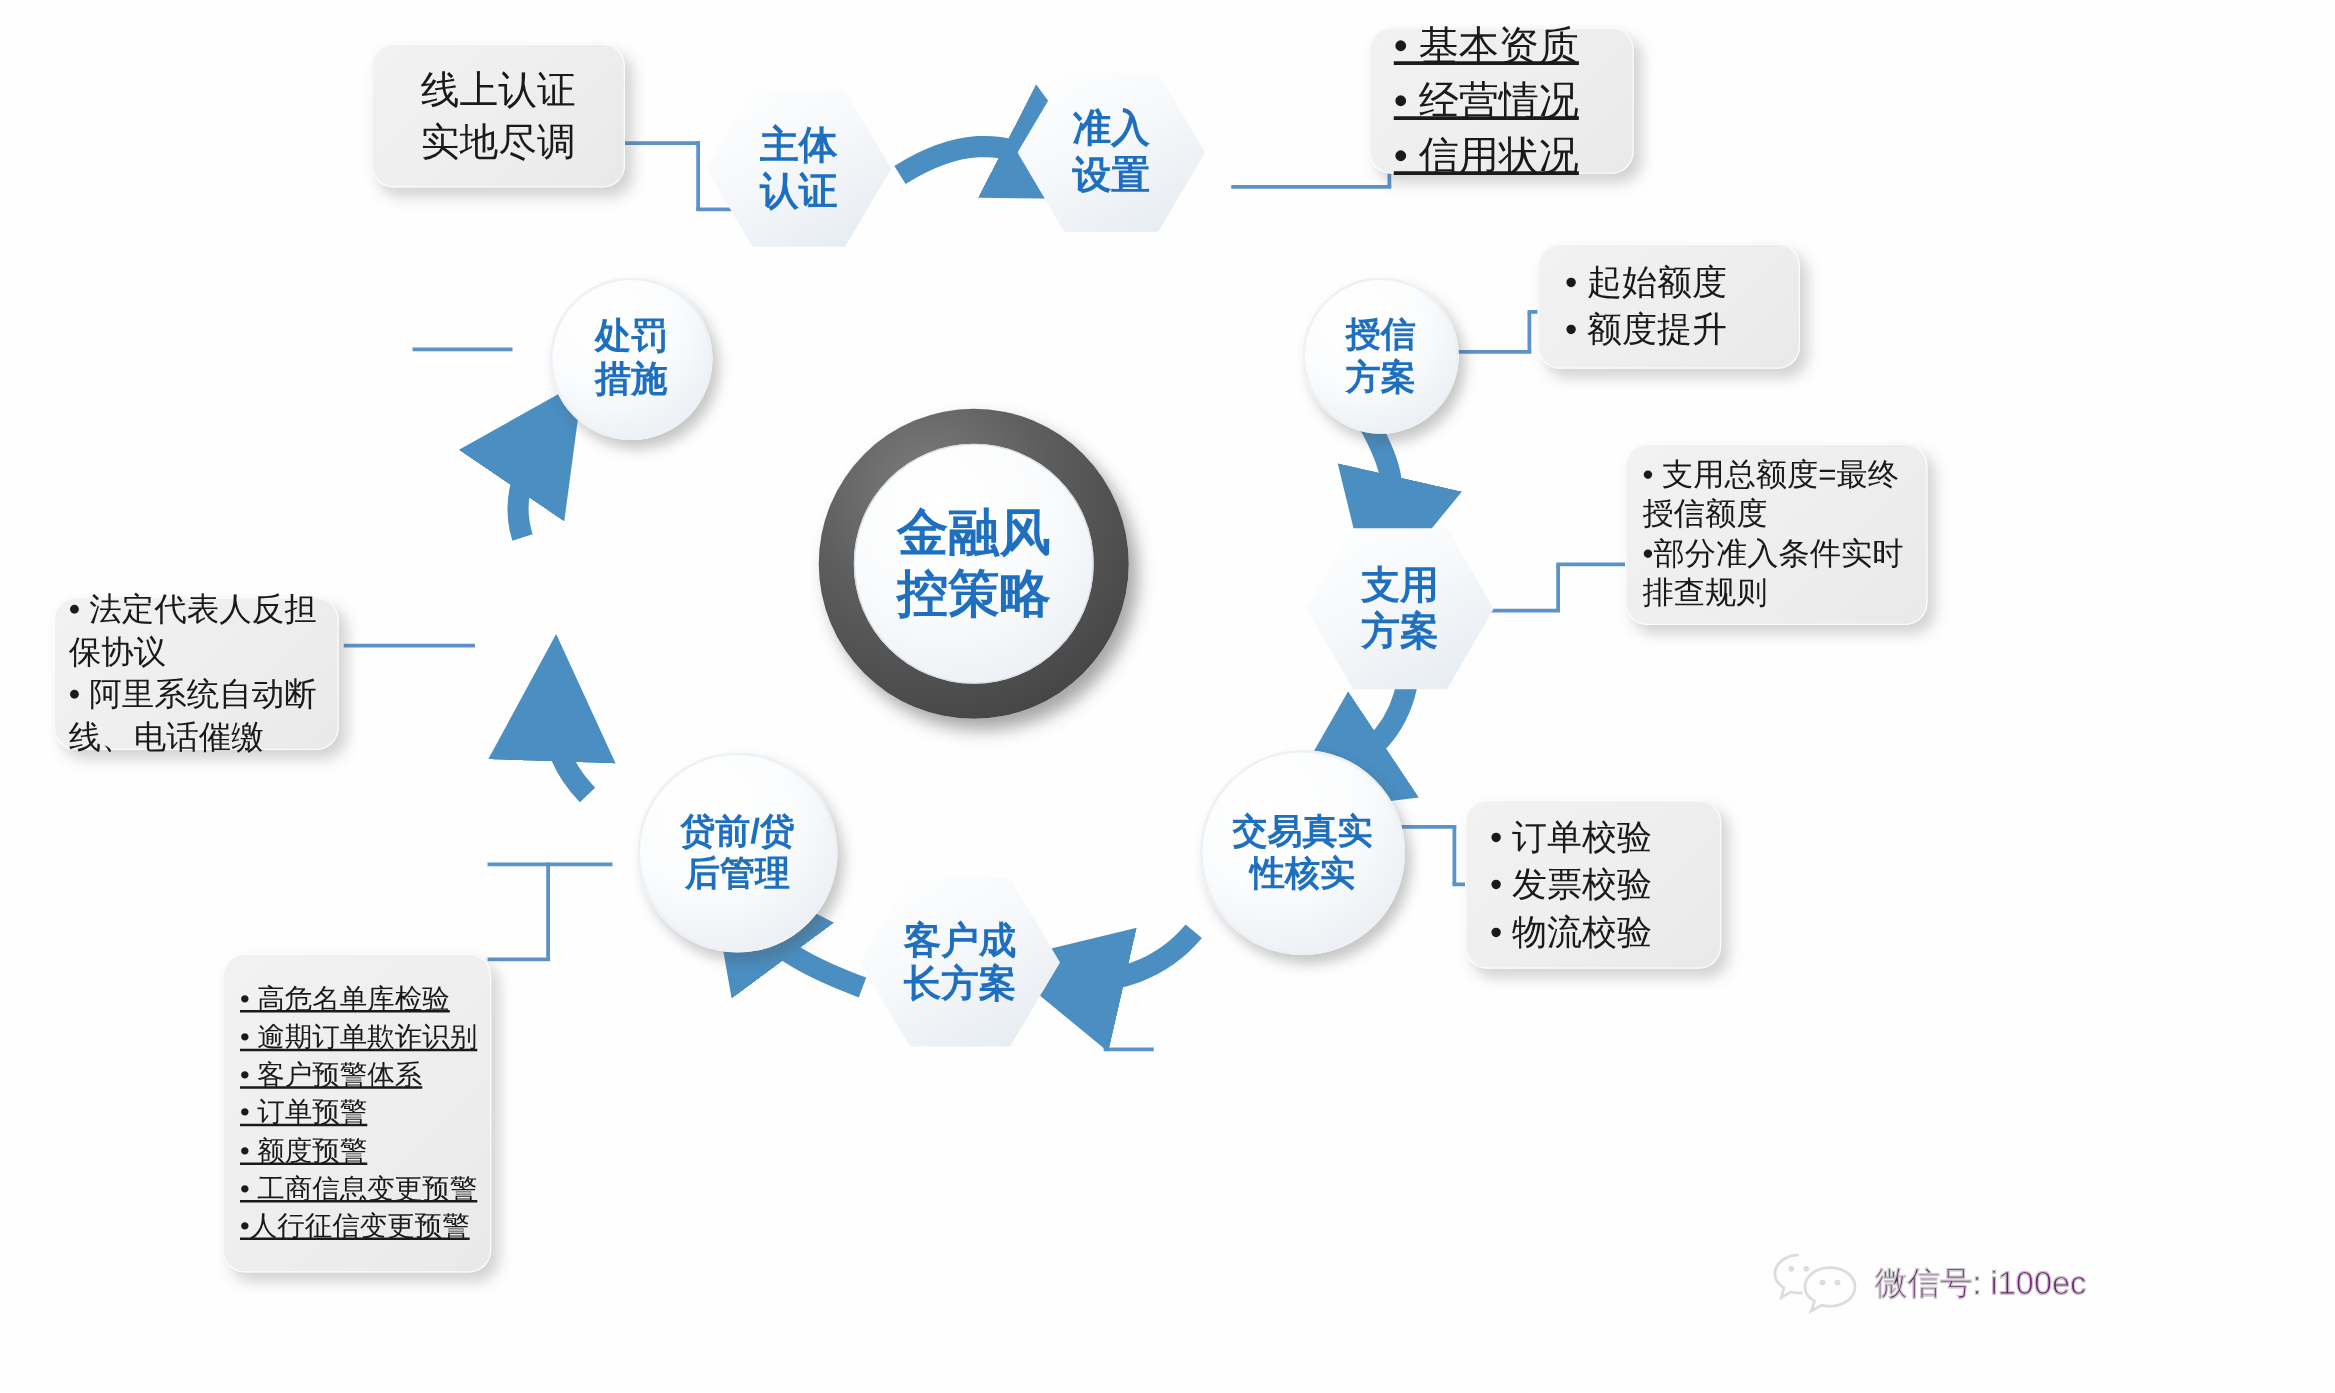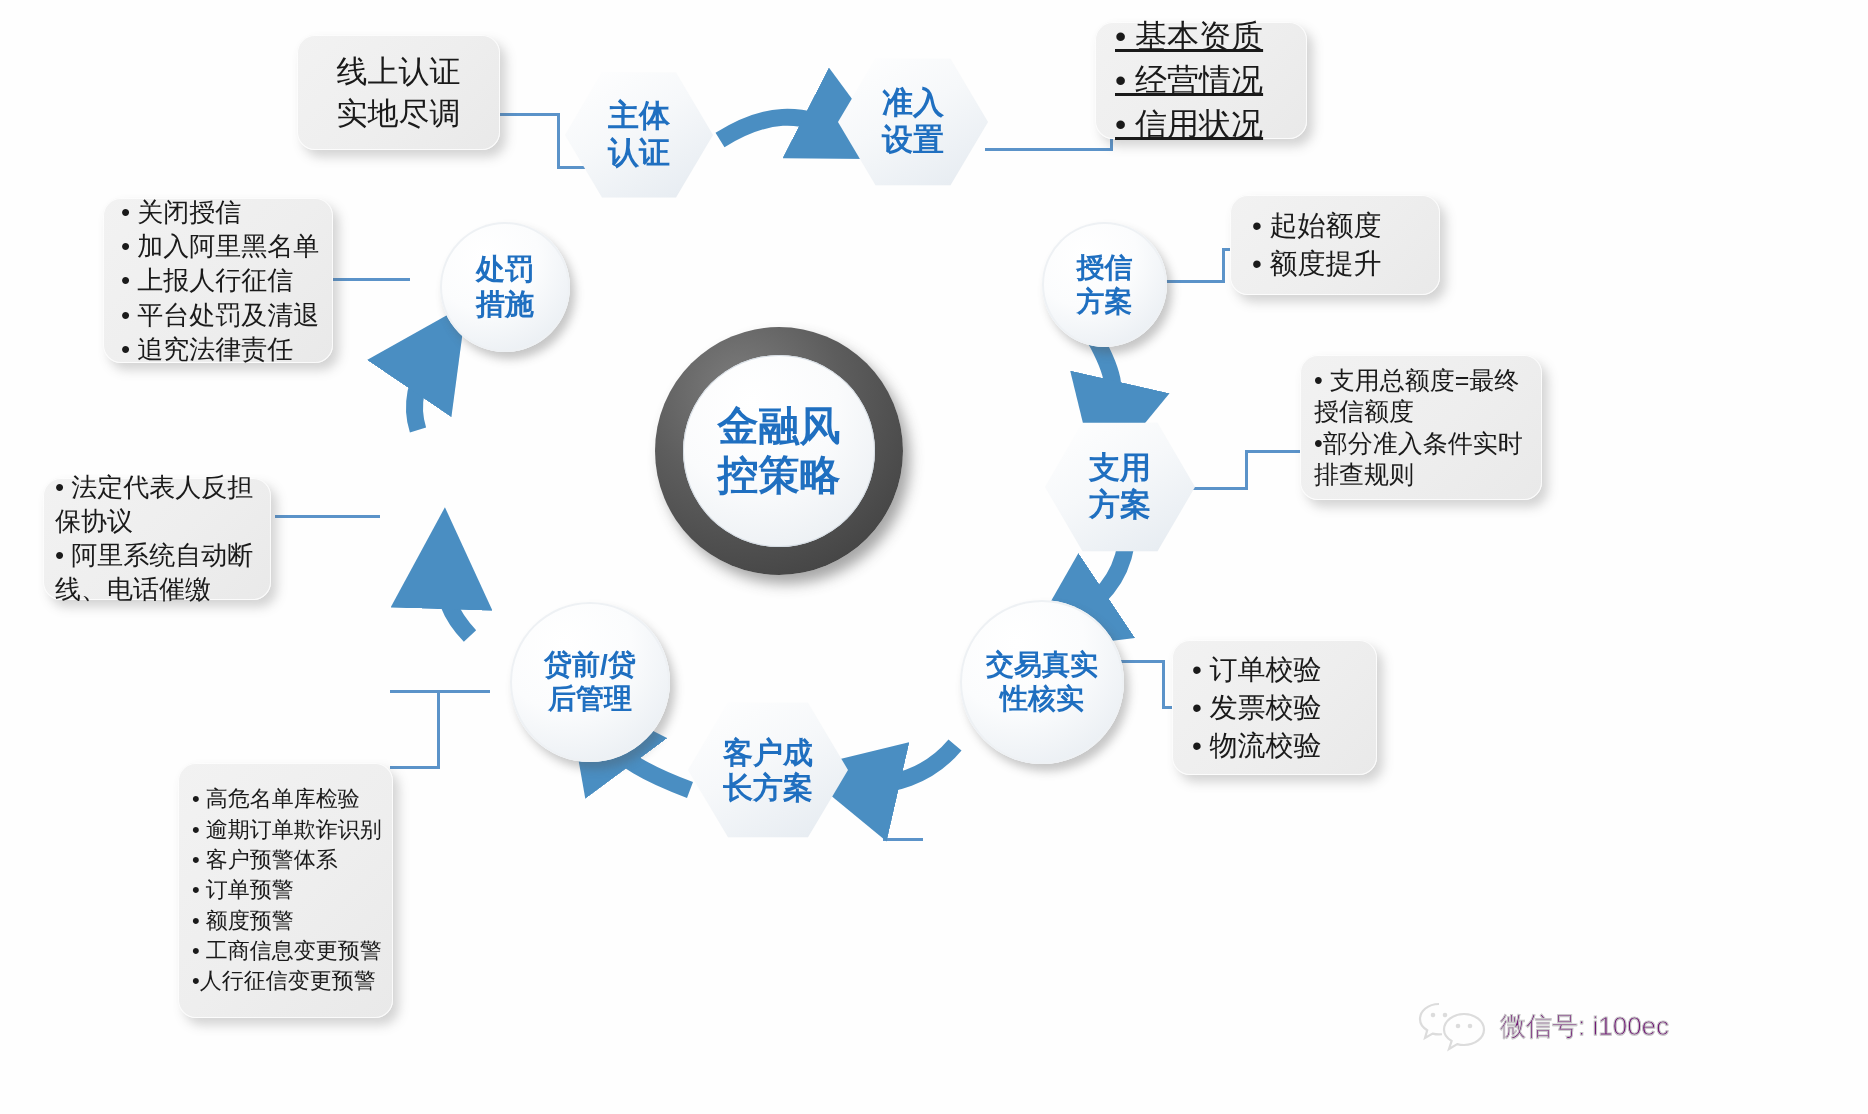--- a/index.html
+++ b/index.html
@@ -139,21 +139,21 @@
     </div>
   </div>
 
   <div class="hex" style="left:565px;top:70px;width:148px;height:130px;font-size:31px;">
     <div>
       <div>主体</div>
       <div>认证</div>
     </div>
   </div>
 
-  <div class="hex" style="left:838px;top:56px;width:150px;height:132px;font-size:31px;">
+  <div class="hex" style="left:814px;top:56px;width:150px;height:132px;font-size:31px;">
     <div>
       <div>准入</div>
       <div>设置</div>
     </div>
   </div>
 
   <div class="circ" style="left:1006px;top:222px;width:125px;height:125px;font-size:28px;">
     <div>
       <div>授信</div>
       <div>方案</div>
@@ -217,42 +217,35 @@
     <div class="ln">•部分准入条件实时排查规则</div>
   </div>
 
   <div class="callout" style="left:1172px;top:640px;width:205px;height:135px;font-size:28px;padding-left:20px;">
     <div class="ln">• 订单校验</div>
     <div class="ln">• 发票校验</div>
     <div class="ln">• 物流校验</div>
   </div>
 
 
-  <div class="callout" style="left:178px;top:763px;width:215px;height:255px;font-size:22px;padding-left:14px;line-height:1.38;">
+  <div class="callout" style="left:178px;top:763px;width:215px;height:255px;font-size:22px;padding-left:14px;line-height:1.38;text-decoration:underline;">
     <div class="ln">• 高危名单库检验</div>
     <div class="ln">• 逾期订单欺诈识别</div>
     <div class="ln">• 客户预警体系</div>
     <div class="ln">• 订单预警</div>
     <div class="ln">• 额度预警</div>
     <div class="ln">• 工商信息变更预警</div>
     <div class="ln">•人行征信变更预警</div>
   </div>
 
   <div class="callout wrap" style="left:43px;top:478px;width:228px;height:122px;font-size:26px;padding:8px 12px;line-height:1.3;">
     <div class="ln">• 法定代表人反担保协议</div>
     <div class="ln">• 阿里系统自动断线、电话催缴</div>
   </div>
 
-  <div class="callout" style="left:103px;top:198px;width:230px;height:165px;font-size:26px;padding-left:18px;line-height:1.32;">
-    <div class="ln">• 关闭授信</div>
-    <div class="ln">• 加入阿里黑名单</div>
-    <div class="ln">• 上报人行征信</div>
-    <div class="ln">• 平台处罚及清退</div>
-    <div class="ln">• 追究法律责任</div>
-  </div>
 
   <div id="wm">
     <span>
       <svg width="70" height="52" viewBox="0 0 70 52">
         <g fill="none" stroke="#dcdcdc" stroke-width="2.2">
           <path d="M21,4 C10,4 2,11 2,19 C2,23.5 4.8,27.6 9.2,30.2 L7,38 L14.6,33.6
                    C16.6,34.1 18.8,34.4 21,34.4 C22,34.4 23,34.35 24,34.25"></path>
           <path d="M46,14 C57,14 66,21 66,29.5 C66,38 57,45 46,45
                    C43.6,45 41.3,44.7 39.2,44.1 L31,49 L33.6,41
                    C29,38.3 26,34.2 26,29.5 C26,21 35,14 46,14 Z"></path>

